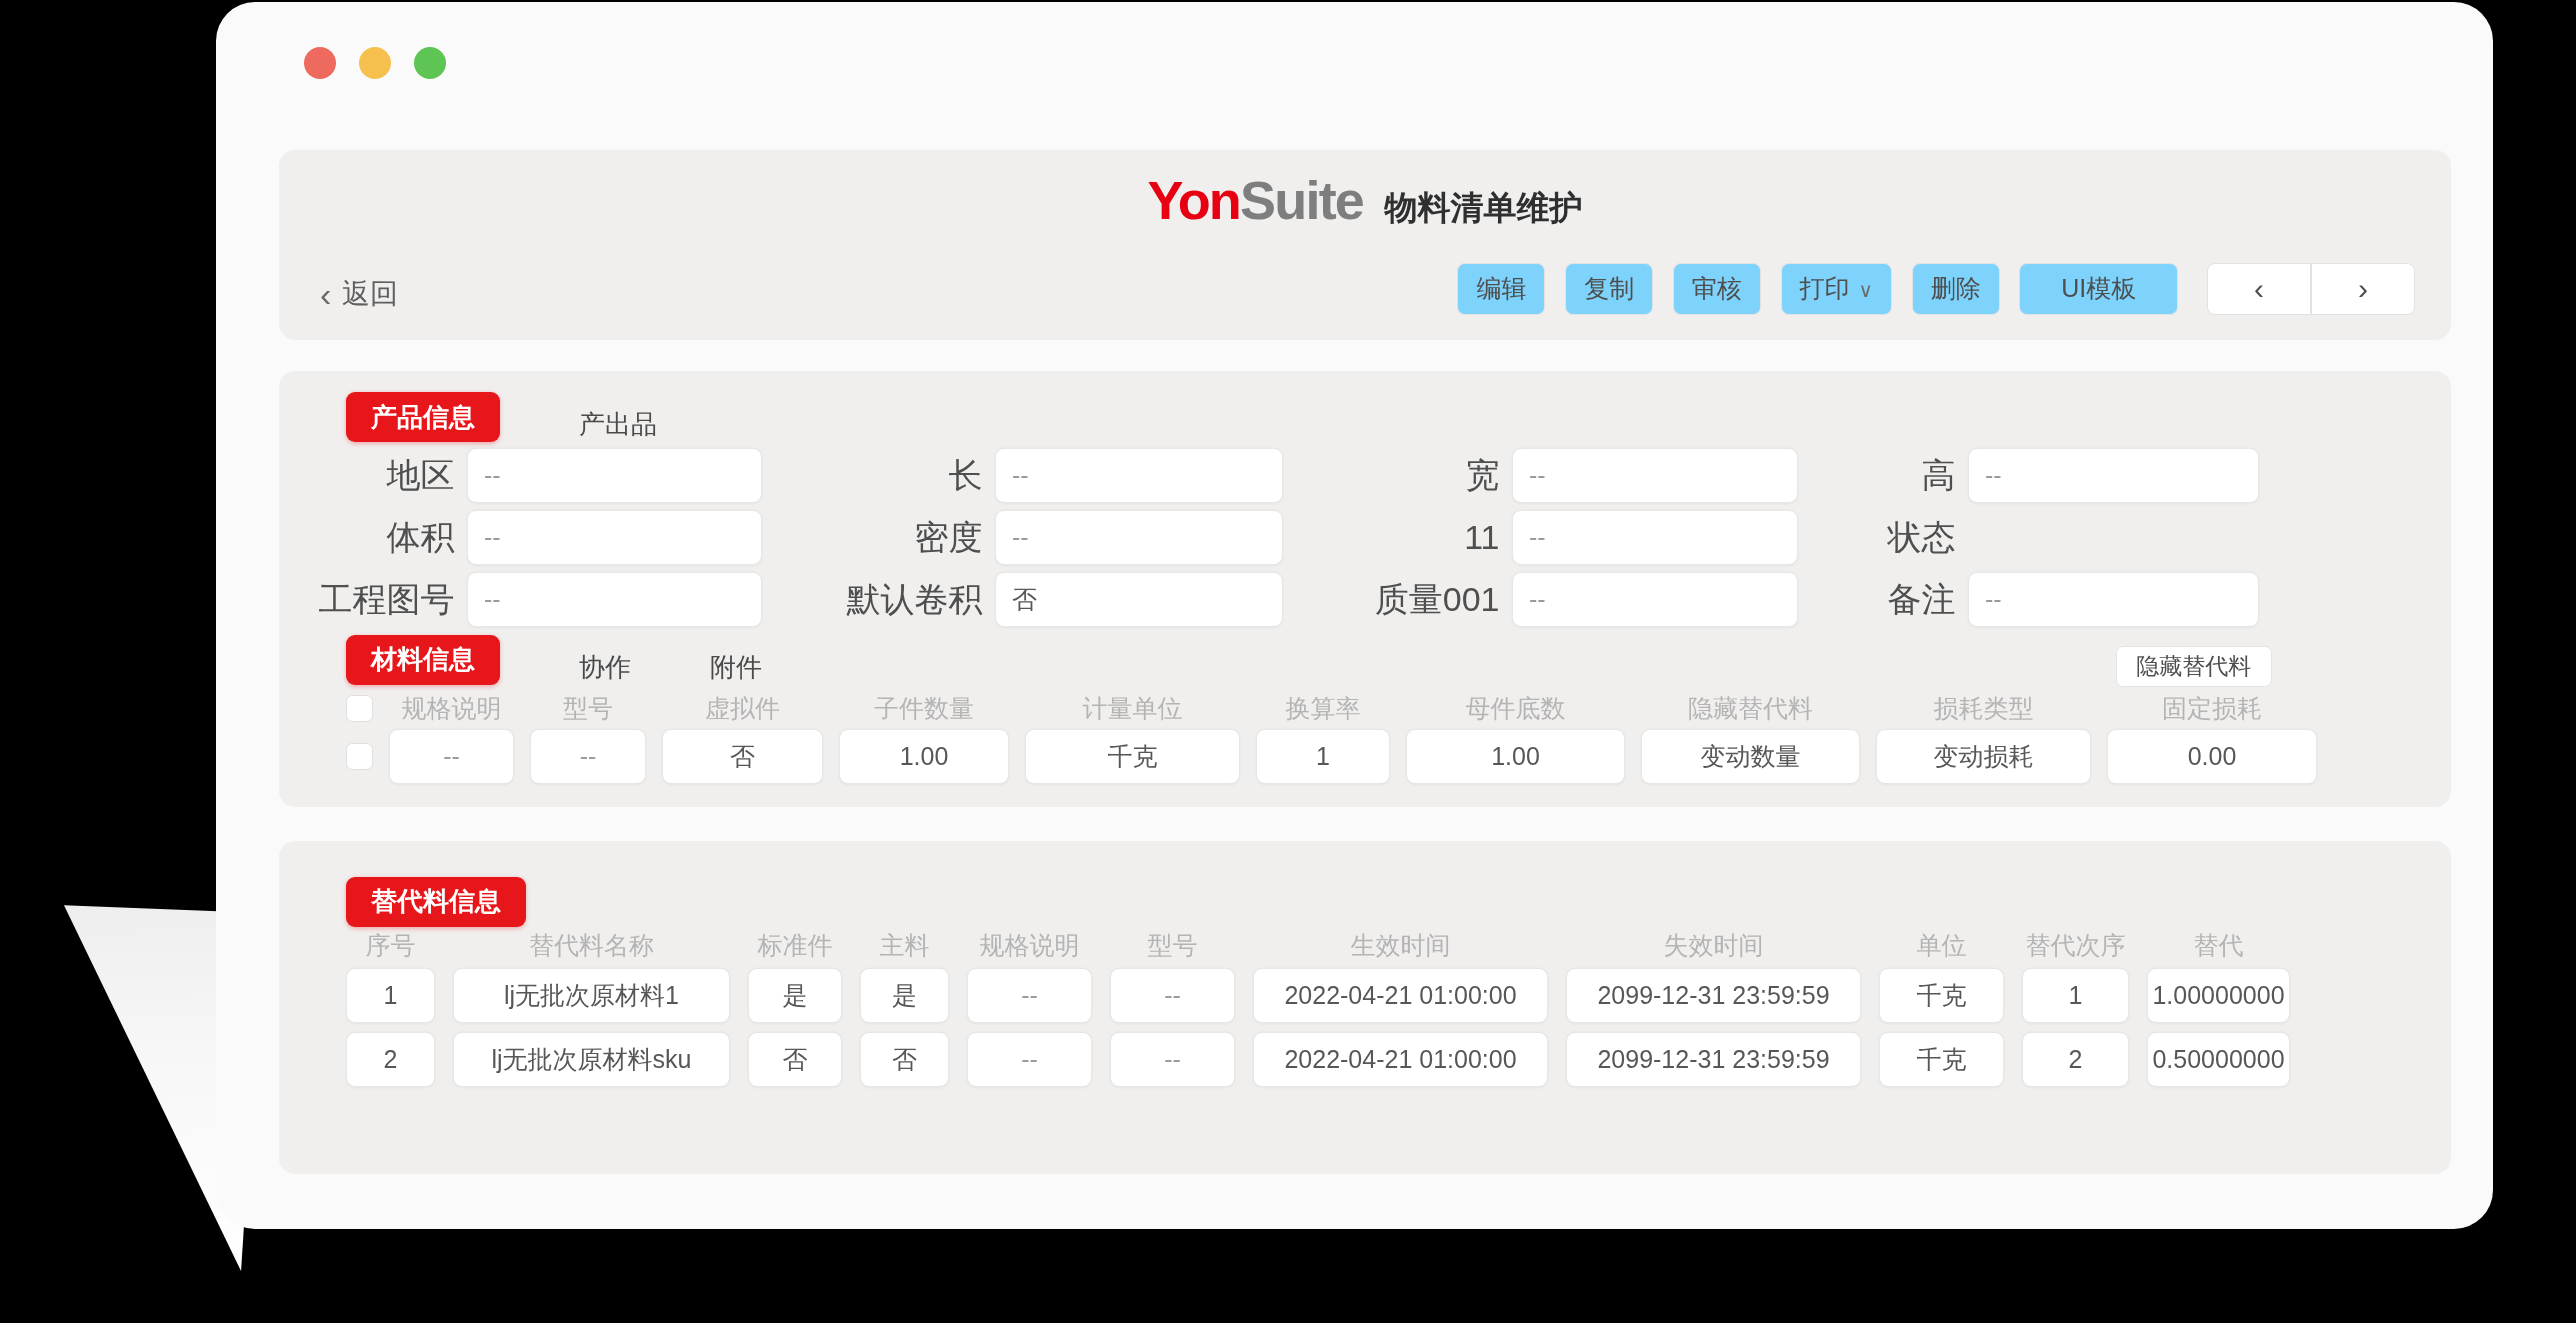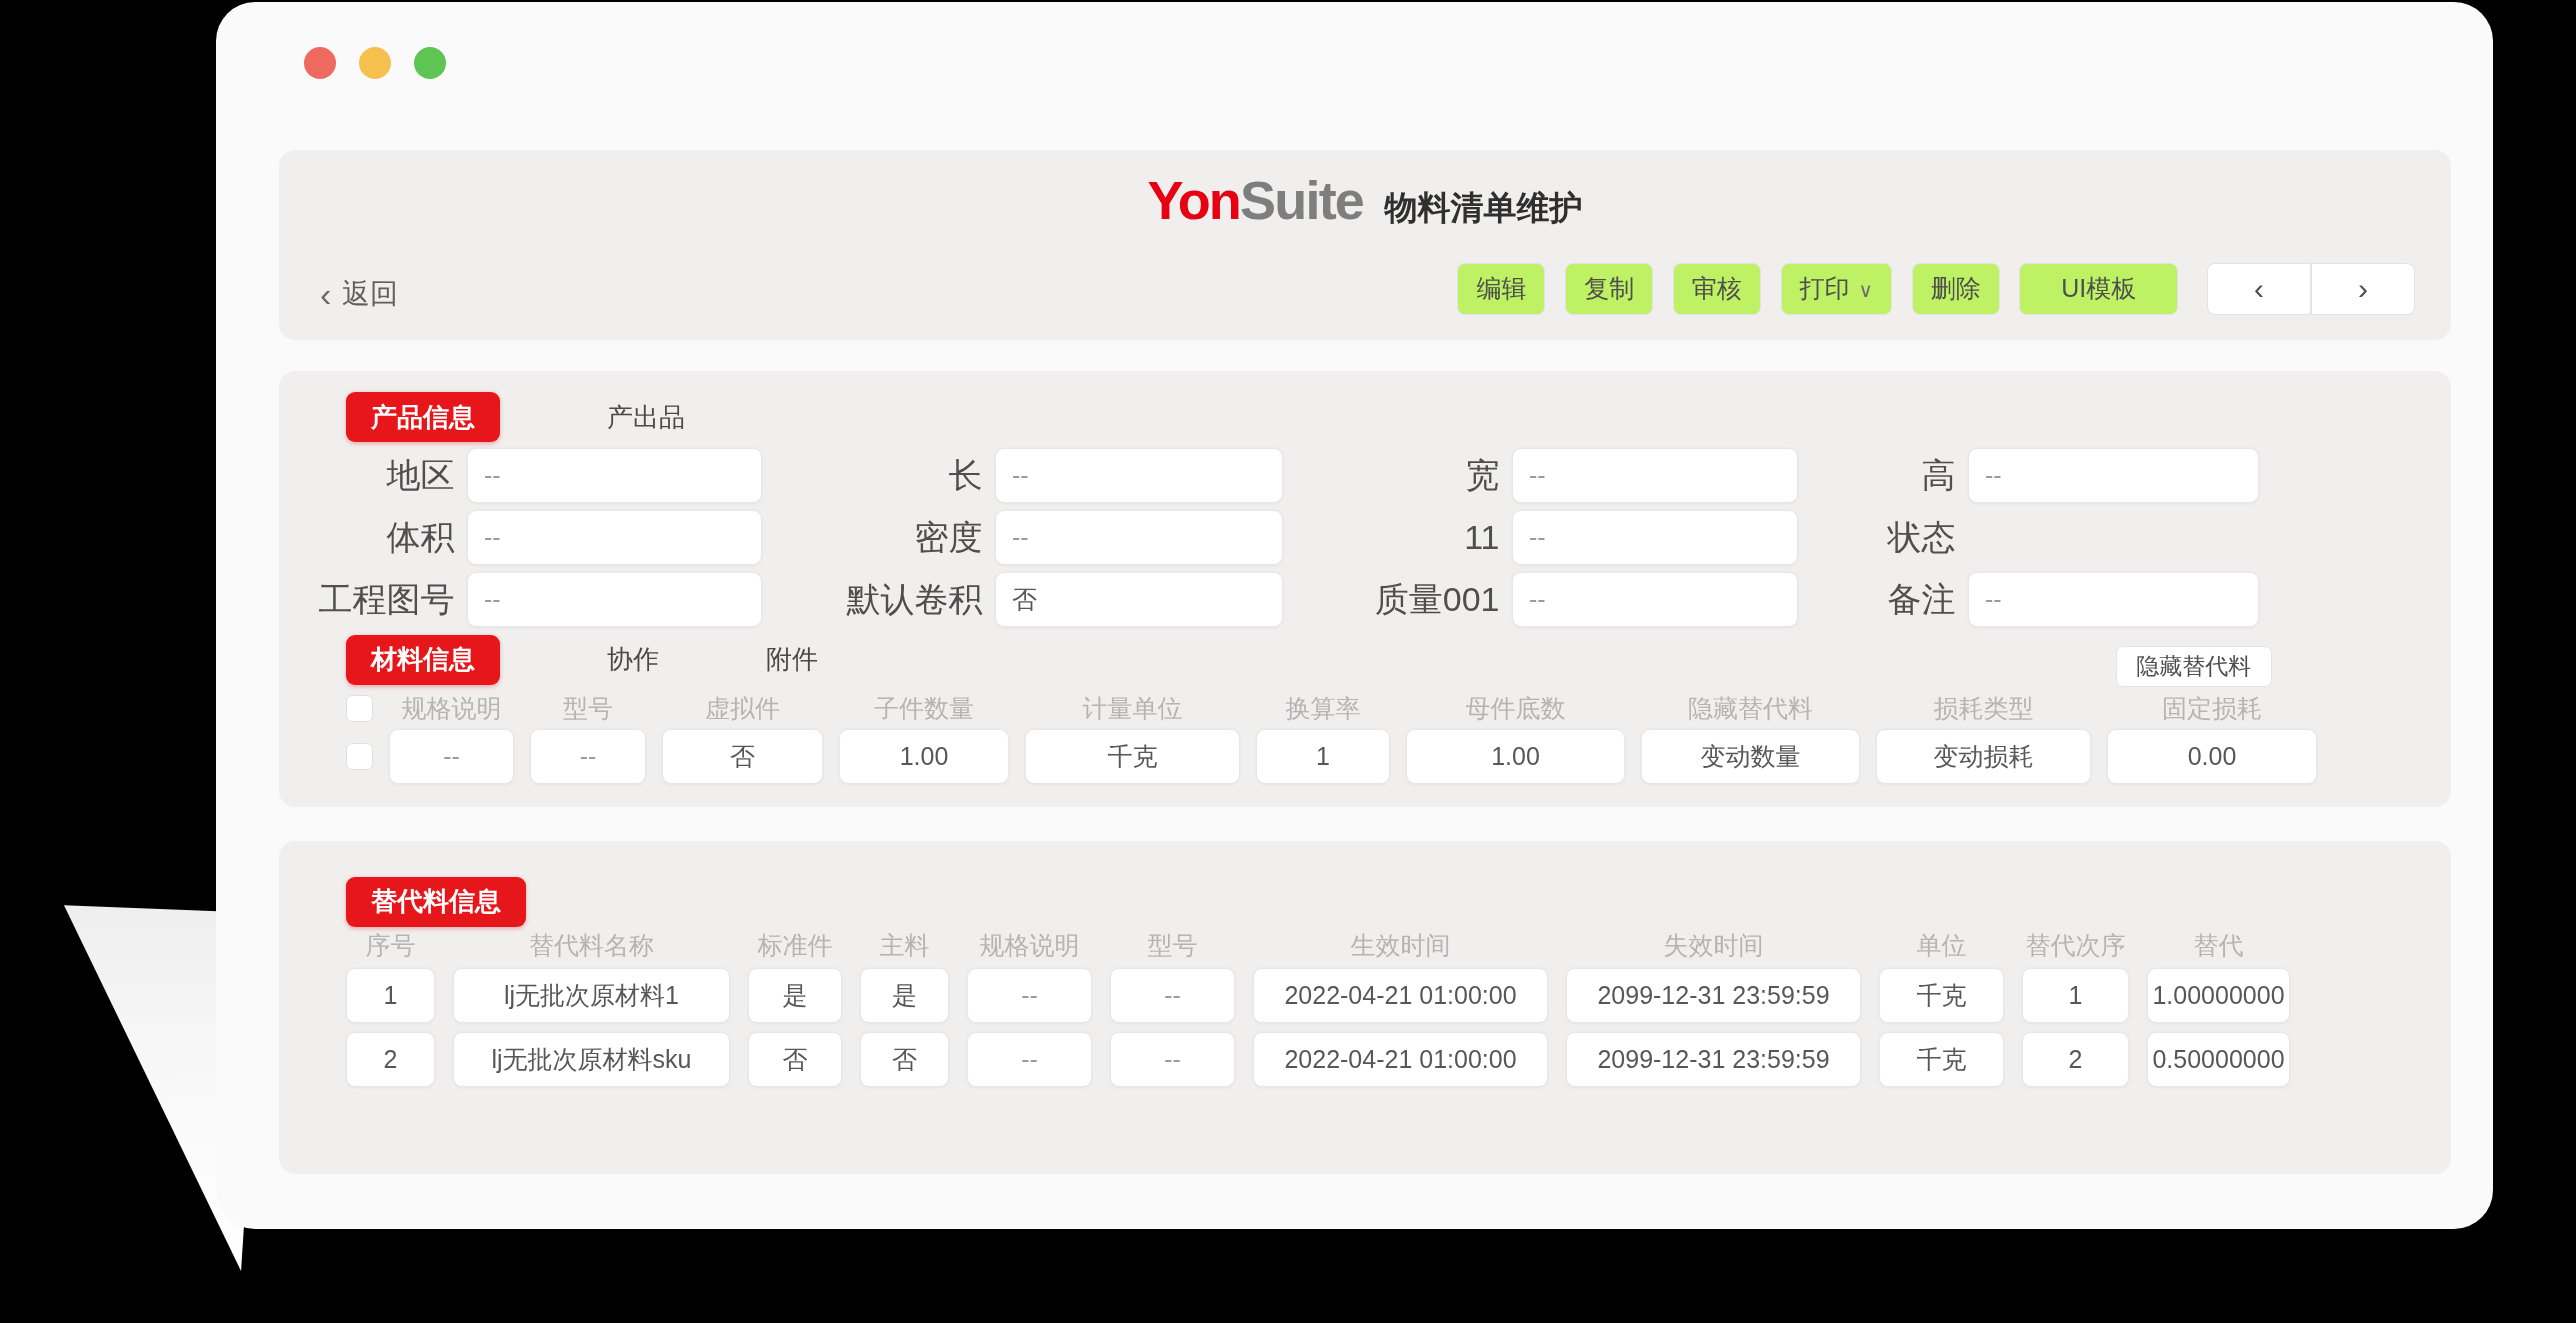--- a/index.html
+++ b/index.html
@@ -38,42 +38,42 @@
   
   .brand{position:absolute;top:19.7px;left:0;width:100%;display:flex;justify-content:center;align-items:baseline;gap:21.5px;}
   .logo{font-weight:700;font-size:54px;letter-spacing:-1.8px;}
   .logo-yon{color:#E60012;}
   .logo-suite{color:#7E7E7E;}
   .page-title{font-weight:700;font-size:33px;color:#2F2F2F;}
   .back{position:absolute;left:41px;top:125px;display:flex;align-items:center;gap:10.7px;color:#5F5F5F;font-size:28px;cursor:pointer;}
   .back-chevron{font-size:34px;line-height:28px;color:#6a6a6a;}
   .toolbar{position:absolute;right:36px;top:113px;display:flex;gap:19.7px;align-items:center;}
   .btn{
-    box-sizing:border-box;height:52px;padding:0 18px;background:#bef264;
+    box-sizing:border-box;height:52px;padding:0 18px;background:#7dd3fc;
     border:1.8px solid #E3E2E2;border-radius:8px;display:flex;align-items:center;justify-content:center;
     gap:9px;font-size:25px;color:#4E4E4E;cursor:pointer;white-space:nowrap;
   }
   .btn-wide{padding:0 41px;}
   .caret{font-size:19.7px;color:#6a6a6a;transform:translateY(1.8px);}
   .pager{display:flex;margin-left:9px;}
   .pbtn{
     box-sizing:border-box;width:104px;height:52px;background:#fff;border:1.8px solid #E3E2E2;
     display:flex;align-items:center;justify-content:center;font-size:30px;color:#4E4E4E;cursor:pointer;
   }
   .pbtn.prev{border-radius:8px 0 0 8px;border-right-width:0.9px;}
   .pbtn.next{border-radius:0 8px 8px 0;border-left-width:0.9px;}
 
   
   .pill{
     box-sizing:border-box;height:50px;padding:0 25px;background:#E7161B;color:#fff;
     border-radius:9px;display:flex;align-items:center;justify-content:center;
     font-size:26px;font-weight:600;cursor:pointer;box-shadow:0 1.8px 4.5px rgba(231,22,27,.3);
   }
   .tab{font-size:26px;color:#4A4A4A;display:flex;align-items:center;cursor:pointer;}
-  .tabs-row{position:absolute;left:67px;display:flex;align-items:center;gap:107px;}
+  .tabs-row{position:absolute;left:67px;display:flex;align-items:flex-end;gap:79px;}
 
   
   .form-rows{position:absolute;left:0;top:77px;width:100%;}
   .frow{display:flex;height:55px;margin-bottom:7.2px;}
   .flabel{box-sizing:border-box;text-align:right;padding-right:12.5px;line-height:55px;font-size:34px;color:#4F4F4F;white-space:nowrap;}
   .fl1{width:188px}.fl2{width:233px}.fl3{width:229px}.fl4{width:170px}
   .inputbox{
     box-sizing:border-box;height:55px;background:#fff;border:1.8px solid #E8E7E7;border-radius:9px;
     box-shadow:0 0.9px 2.7px rgba(0,0,0,.05);font-size:25px;color:#9B9B9B;
     display:flex;align-items:center;padding:0 16px;overflow:hidden;white-space:nowrap;

